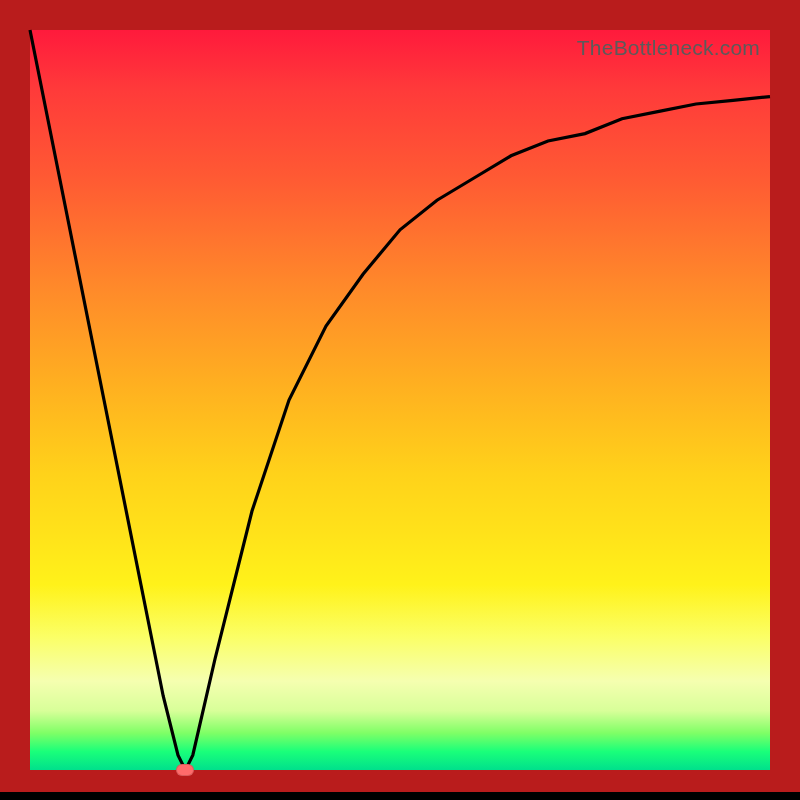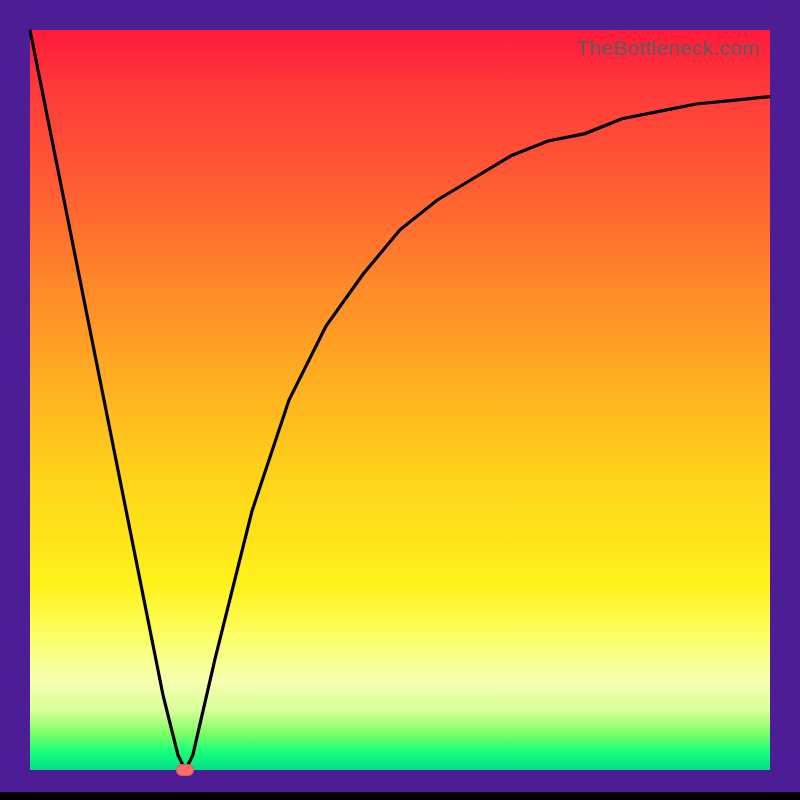--- a/index.html
+++ b/index.html
@@ -8,21 +8,21 @@
     width: 800px;
     height: 800px;
     background: #000;
     font-family: Arial, Helvetica, sans-serif;
     overflow: hidden;
   }
   .frame {
     position: relative;
     width: 800px;
     height: 792px;
-    background: #4c1d95;
+    background: #b91c1c;
   }
   .plot-area {
     position: absolute;
     left: 30px;
     top: 30px;
     width: 740px;
     height: 740px;
     
     background: linear-gradient(
       to bottom,

